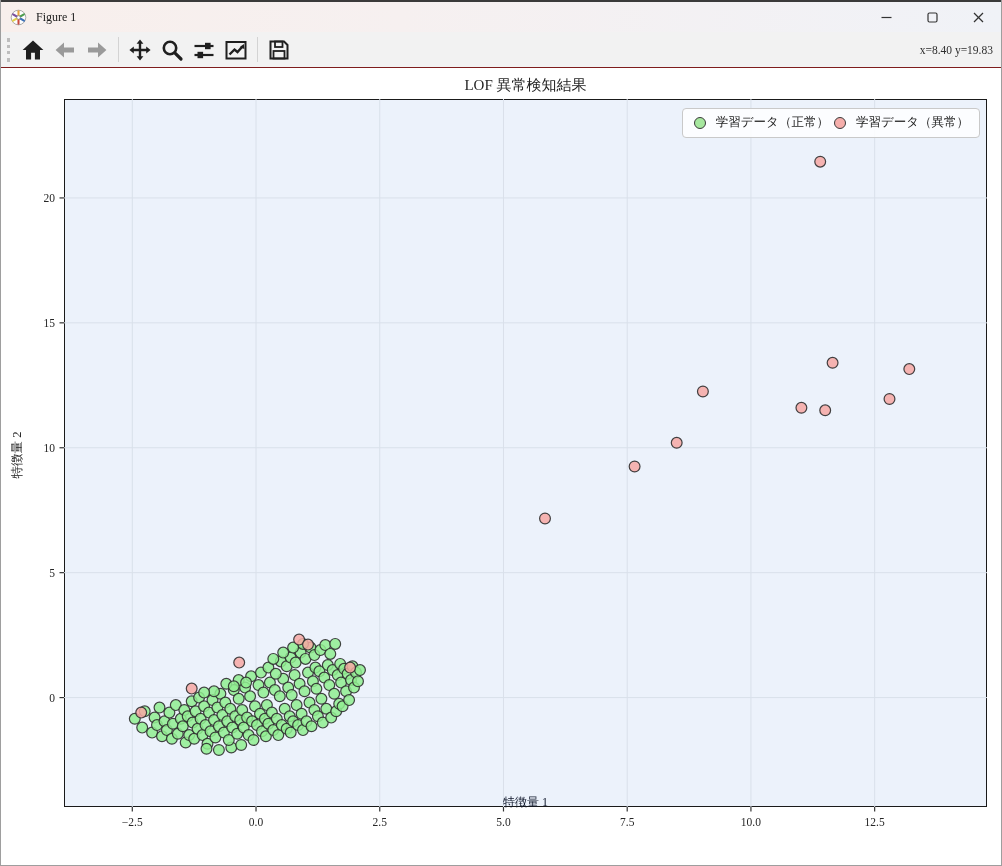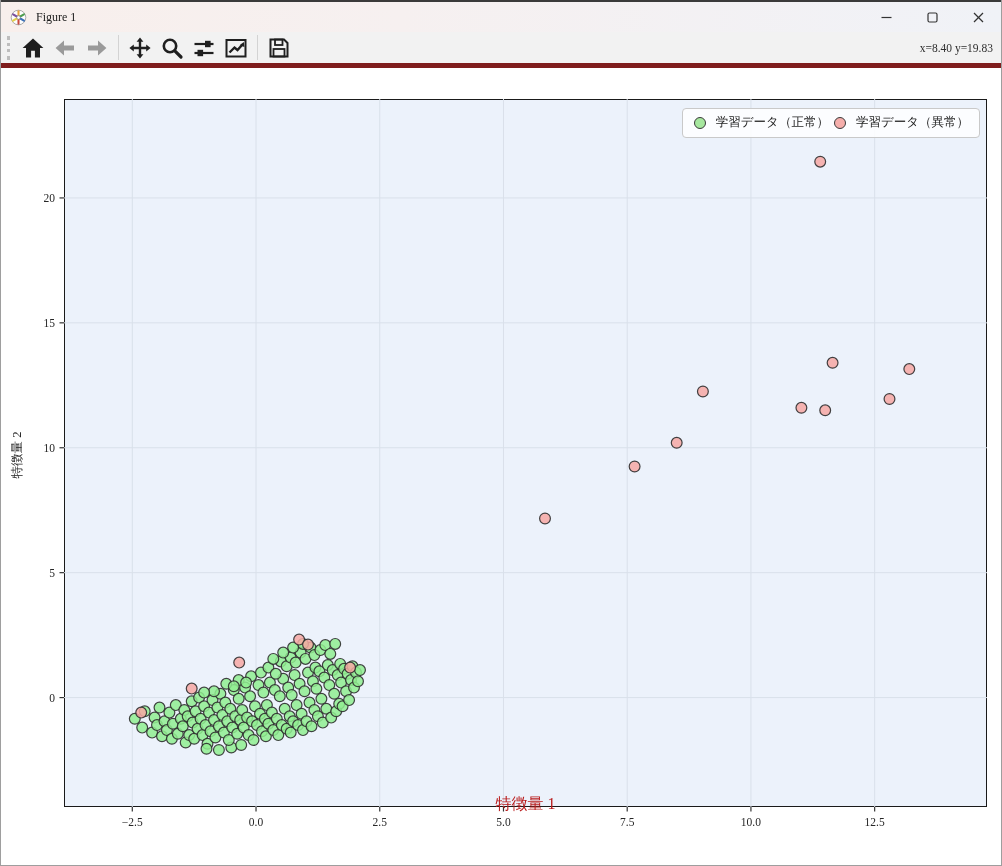--- a/index.html
+++ b/index.html
@@ -21,21 +21,21 @@
   .mpl-logo { width: 17px; height: 17px; margin-right: 9px; }
   .titlebar-text { font-size: 12px; color: #1a1a1a; }
   .win-controls { margin-left: auto; display: flex; height: 100%; }
   .win-btn {
     width: 46px; height: 100%; border: none; background: transparent;
     display: flex; align-items: center; justify-content: center; cursor: default;
   }
   
   .toolbar {
     height: 36px; background: #f2f2f2; display: flex; align-items: center;
-    padding: 0 6px 0 4px; gap: 2px; border-bottom: 5px solid #7f1d1d;
+    padding: 0 6px 0 4px; gap: 2px; border-bottom: 1px solid #7f1d1d;
   }
   .drag-handle { height: 24px; border-left: 3px dotted #bdbdbd; margin: 0 6px 0 2px; }
   .tbtn {
     width: 30px; height: 30px; border: none; background: transparent;
     display: flex; align-items: center; justify-content: center; border-radius: 3px;
   }
   .tsep { width: 1px; height: 25px; background: #d3d3d3; margin: 0 4px; }
   .coords {
     margin-left: auto; font-size: 11.5px; color: #2e2e2e; padding-right: 2px;
     white-space: pre;
@@ -46,21 +46,21 @@
     position: absolute; left: 63px; top: 8px; width: 923px; text-align: center;
     font-size: 15px; color: #1f1f1f;
   }
   .axes {
     position: absolute; left: 63px; top: 31px; width: 923px; height: 708px;
     background: #ecf2fb; border: 1.5px solid #1a1a1a;
   }
   .axes svg { position: absolute; left: -1.5px; top: -1.5px; overflow: visible; }
   .xlabel {
     position: absolute; left: 63px; top: 726px; width: 923px; text-align: center;
-    font-size: 16px; color: #b91c1c;
+    font-size: 12px; color: #0f172a;
   }
   .ylabel {
     position: absolute; left: 16px; top: 387px; transform: translate(-50%,-50%) rotate(-90deg);
     font-size: 12.5px; color: #1f1f1f; white-space: nowrap;
   }
   .legend {
     position: absolute; right: 6px; top: 8px; z-index: 3;
     background: rgba(255,255,255,0.85); border: 1px solid #c9c9c9; border-radius: 4px;
     padding: 5px 10px 6px 11px; display: flex; flex-direction: row; gap: 5px;
   }
@@ -161,20 +161,21 @@
         <path d="M3.5 3.5 H17 L20.5 7 V20.5 H3.5 Z" fill="none" stroke="#1f1f1f" stroke-width="2"></path>
         <rect x="8" y="3.5" width="7.5" height="5.5" fill="none" stroke="#1f1f1f" stroke-width="1.8"></rect>
         <rect x="6.5" y="13" width="11" height="7.5" fill="none" stroke="#1f1f1f" stroke-width="1.8"></rect>
       </svg>
     </button>
 
     <span class="coords">x=8.40 y=19.83</span>
   </div>
 
   <div class="figure">
+    <div class="plot-title">LOF 異常検知結果</div>
 
     <div class="axes">
       <svg id="plot-svg" width="923" height="708">
           <line x1="68.2970509383378" x2="68.2970509383378" y1="0" y2="708" stroke="#d9e0ea" stroke-width="1"></line>
           <line x1="192.0235924932976" x2="192.0235924932976" y1="0" y2="708" stroke="#d9e0ea" stroke-width="1"></line>
           <line x1="315.7501340482574" x2="315.7501340482574" y1="0" y2="708" stroke="#d9e0ea" stroke-width="1"></line>
           <line x1="439.47667560321713" x2="439.47667560321713" y1="0" y2="708" stroke="#d9e0ea" stroke-width="1"></line>
           <line x1="563.2032171581769" x2="563.2032171581769" y1="0" y2="708" stroke="#d9e0ea" stroke-width="1"></line>
           <line x1="686.9297587131367" x2="686.9297587131367" y1="0" y2="708" stroke="#d9e0ea" stroke-width="1"></line>
           <line x1="810.6563002680965" x2="810.6563002680965" y1="0" y2="708" stroke="#d9e0ea" stroke-width="1"></line>

